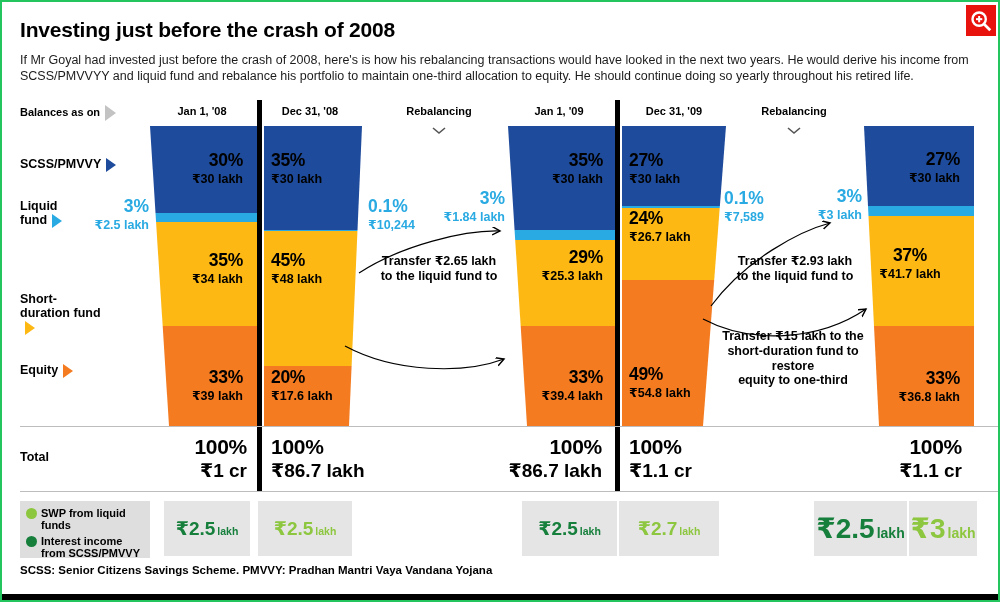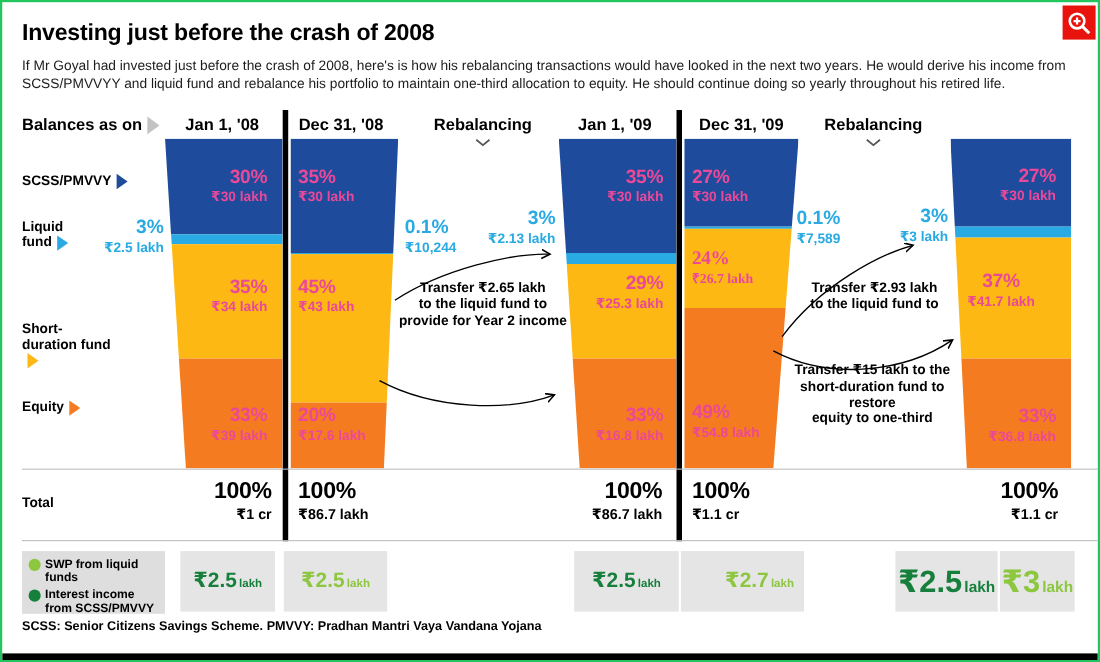--- a/index.html
+++ b/index.html
@@ -7,55 +7,55 @@
     position:relative;width:996px;height:598px;
     border:2px solid #22c55e;background:#fff;overflow:hidden;
     font-family:"Liberation Sans","DejaVu Sans",sans-serif;color:#000;
   }
   .abs{position:absolute;}
   
   .title{left:18px;top:16px;font-size:21px;font-weight:bold;letter-spacing:-0.2px;}
   .subtitle{left:18px;top:50px;width:958px;font-size:12.5px;line-height:1.28;color:#1c1c1c;}
   .badge{left:964px;top:3px;width:30px;height:31px;background:#e8130c;display:flex;align-items:center;justify-content:center;}
   
-  .hdr{top:103px;font-size:15px;font-weight:bold;white-space:nowrap;}
+  .hdr{top:103px;font-size:11px;font-weight:bold;white-space:nowrap;}
   .ctr{text-align:center;width:100px;}
   .chev{top:119px;}
   
   .rowlab{left:18px;font-size:12.5px;font-weight:bold;line-height:1.15;}
   .tri{display:inline-block;width:0;height:0;border-top:7px solid transparent;border-bottom:7px solid transparent;vertical-align:middle;margin-left:5px;}
   .tri-gray{border-left:11px solid #c3c3c3;border-top-width:8px;border-bottom-width:8px;}
   .tri-blue{border-left:10px solid #1e4b9b;}
   .tri-cyan{border-left:10px solid #29aae2;}
   .tri-yellow{border-left:10px solid #fdb813;}
   .tri-orange{border-left:10px solid #f47b20;}
   
   .col{top:124px;height:300px;}
   .sg{width:100%;}
   .sg-blue{background:#1e4b9b;}
   .sg-cyan{background:#29aae2;}
   .sg-yellow{background:#fdb813;}
   .sg-orange{background:#f47b20;}
   .divider{top:98px;height:392px;width:5px;background:#000;}
   
-  .seglab{width:100px;color:#ec4899;font-weight:bold;line-height:1;}
+  .seglab{width:100px;color:#000000;font-weight:bold;line-height:1;}
   .seglab .pct{font-size:17.5px;letter-spacing:-0.3px;}
   .seglab .val{font-size:12.5px;margin-top:3px;}
   .ra{text-align:right;}
   .la{text-align:left;}
   .cyanlab{width:100px;color:#29aae2;font-weight:bold;line-height:1;}
   .cyanlab .pct{font-size:17.5px;}
   .cyanlab .val{font-size:12.5px;margin-top:3px;}
   
   .note{width:170px;text-align:center;font-size:12.5px;font-weight:bold;line-height:1.18;color:#000;}
   
   .hline{height:1px;background:#bdbdbd;left:18px;width:978px;}
   .tot{width:110px;font-weight:bold;line-height:1;}
   .tot .tp{font-size:21px;letter-spacing:-0.3px;}
-  .tot .tv{font-size:13px;margin-top:4px;}
+  .tot .tv{font-size:19px;margin-top:4px;}
   
   .legendbox{left:18px;top:499px;width:130px;height:57px;background:#dedede;padding:6px 4px 0 6px;box-sizing:border-box;}
   .litem{display:flex;align-items:flex-start;font-size:11px;font-weight:bold;line-height:1.12;margin-bottom:3px;}
   .dot{width:11px;height:11px;border-radius:50%;flex:0 0 11px;margin-right:4px;margin-top:1px;}
   .dot-dark{background:#157f3b;}
   .dot-light{background:#8dc63f;}
   .vbox{top:499px;height:55px;background:#e5e5e5;display:flex;align-items:center;justify-content:center;}
   .amt{font-weight:bold;line-height:1;}
   .amt .num{font-size:19px;}
   .amt .unit{font-size:10.5px;margin-left:2px;}
@@ -154,45 +154,45 @@
       <div class="pct">33%</div>
       <div class="val">₹39 lakh</div>
     </div>
 
   <div class="abs seglab la" style="left:269px;top:150px;">
       <div class="pct">35%</div>
       <div class="val">₹30 lakh</div>
     </div>
   <div class="abs seglab la" style="left:269px;top:250px;">
       <div class="pct">45%</div>
-      <div class="val">₹43 lakh</div>
+      <div class="val">₹48 lakh</div>
     </div>
   <div class="abs seglab la" style="left:269px;top:367px;">
       <div class="pct">20%</div>
       <div class="val">₹17.6 lakh</div>
     </div>
 
   <div class="abs seglab ra" style="left:501px;top:150px;">
       <div class="pct">35%</div>
       <div class="val">₹30 lakh</div>
     </div>
   <div class="abs seglab ra" style="left:501px;top:247px;">
       <div class="pct">29%</div>
       <div class="val">₹25.3 lakh</div>
     </div>
   <div class="abs seglab ra" style="left:501px;top:367px;">
       <div class="pct">33%</div>
-      <div class="val">₹16.8 lakh</div>
+      <div class="val">₹39.4 lakh</div>
     </div>
 
   <div class="abs seglab la" style="left:627px;top:150px;">
       <div class="pct">27%</div>
       <div class="val">₹30 lakh</div>
     </div>
-  <div class="abs seglab la" style="left:627px;top:224px;font-family:Liberation Serif, serif;">
+  <div class="abs seglab la" style="left:627px;top:208px;">
       <div class="pct">24%</div>
       <div class="val">₹26.7 lakh</div>
     </div>
   <div class="abs seglab la" style="left:627px;top:364px;">
       <div class="pct">49%</div>
       <div class="val">₹54.8 lakh</div>
     </div>
 
   <div class="abs seglab ra" style="left:858px;top:149px;">
       <div class="pct">27%</div>
@@ -210,35 +210,34 @@
   <div class="abs cyanlab ra" style="left:47px;top:196px;">
       <div class="pct">3%</div>
       <div class="val">₹2.5 lakh</div>
     </div>
   <div class="abs cyanlab la" style="left:366px;top:196px;">
       <div class="pct">0.1%</div>
       <div class="val">₹10,244</div>
     </div>
   <div class="abs cyanlab ra" style="left:403px;top:188px;">
       <div class="pct">3%</div>
-      <div class="val">₹2.13 lakh</div>
+      <div class="val">₹1.84 lakh</div>
     </div>
   <div class="abs cyanlab la" style="left:722px;top:188px;">
       <div class="pct">0.1%</div>
       <div class="val">₹7,589</div>
     </div>
   <div class="abs cyanlab ra" style="left:760px;top:186px;">
       <div class="pct">3%</div>
       <div class="val">₹3 lakh</div>
     </div>
 
   <div class="abs note" style="left:352px;top:252px;">
     <div>Transfer ₹2.65 lakh</div>
       <div>to the liquid fund to</div>
-      <div>provide for Year 2 income</div>
   </div>
   <div class="abs note" style="left:708px;top:252px;">
     <div>Transfer ₹2.93 lakh</div>
       <div>to the liquid fund to</div>
   </div>
   <div class="abs note" style="left:706px;top:327px;">
     <div>Transfer ₹15 lakh to the</div>
       <div>short-duration fund to restore</div>
       <div>equity to one-third</div>
   </div>
@@ -291,21 +290,21 @@
 
   <div class="abs vbox" style="left:162px;width:86px;">
       <div class="amt green-d"><span class="num">₹2.5</span><span class="unit">lakh</span></div>
     </div>
   <div class="abs vbox" style="left:256px;width:94px;">
       <div class="amt green-l"><span class="num">₹2.5</span><span class="unit">lakh</span></div>
     </div>
   <div class="abs vbox" style="left:520px;width:95px;">
       <div class="amt green-d"><span class="num">₹2.5</span><span class="unit">lakh</span></div>
     </div>
-  <div class="abs vbox" style="left:617px;width:81px;padding-left:31px;">
+  <div class="abs vbox" style="left:617px;width:100px;">
       <div class="amt green-l"><span class="num">₹2.7</span><span class="unit">lakh</span></div>
     </div>
   <div class="abs vbox big" style="left:812px;width:93px;">
       <div class="amt green-d"><span class="num">₹2.5</span><span class="unit">lakh</span></div>
     </div>
   <div class="abs vbox big" style="left:907px;width:68px;">
       <div class="amt green-l"><span class="num">₹3</span><span class="unit">lakh</span></div>
     </div>
 
   <div class="abs footnote">SCSS: Senior Citizens Savings Scheme. PMVVY: Pradhan Mantri Vaya Vandana Yojana</div>

